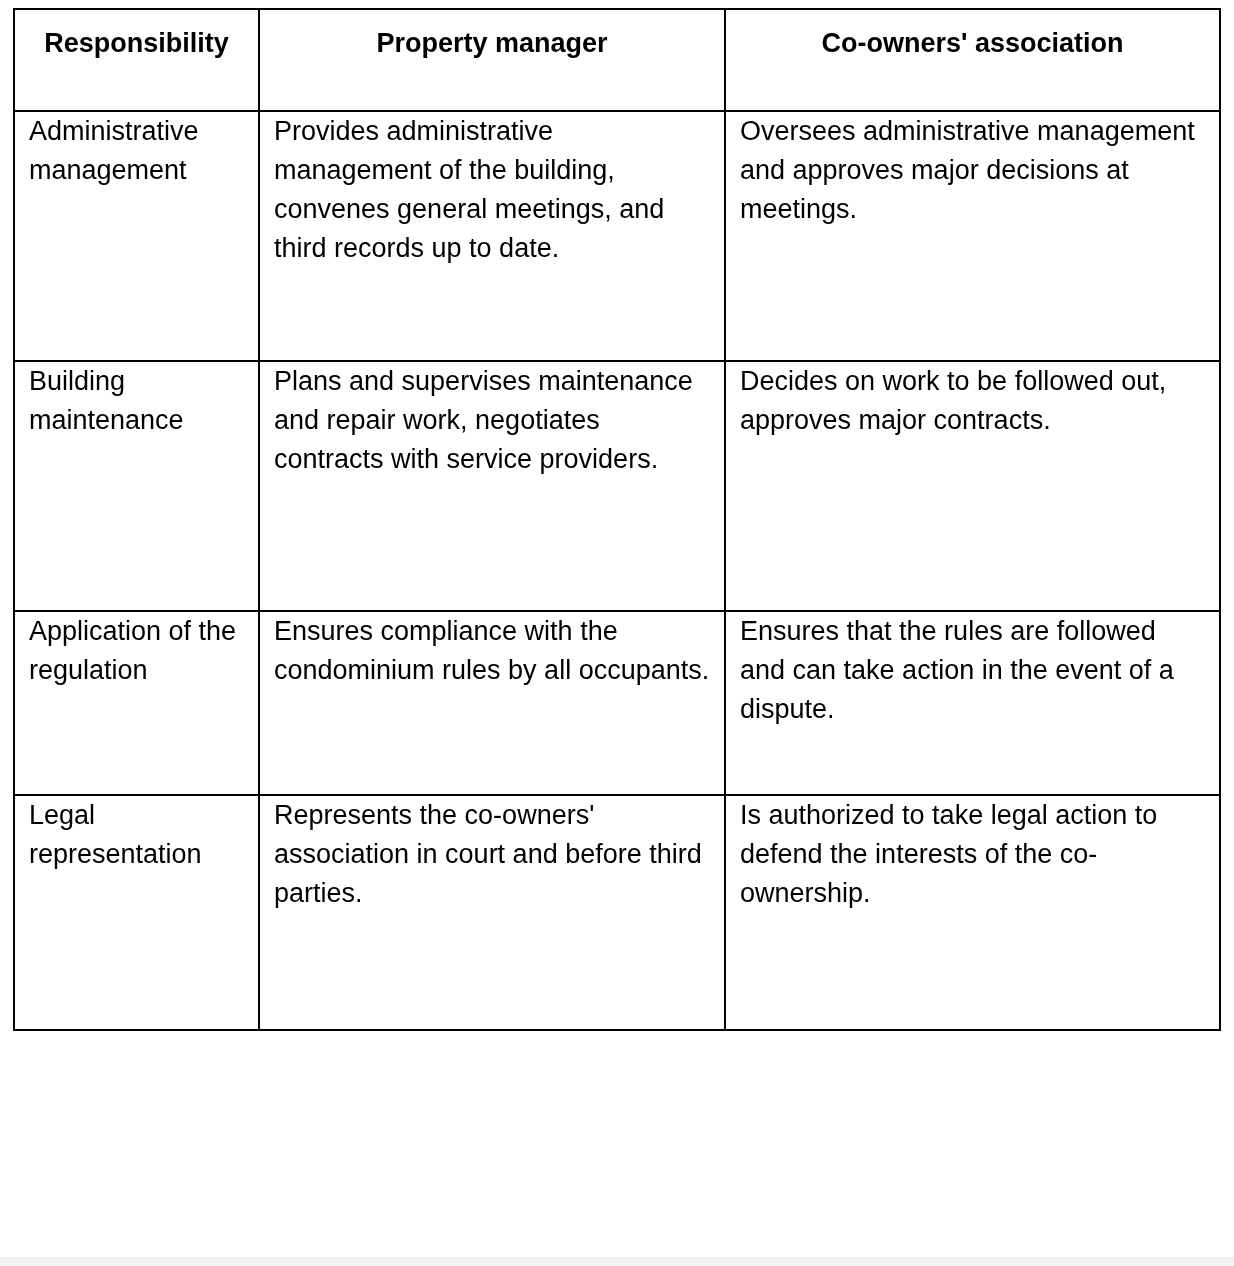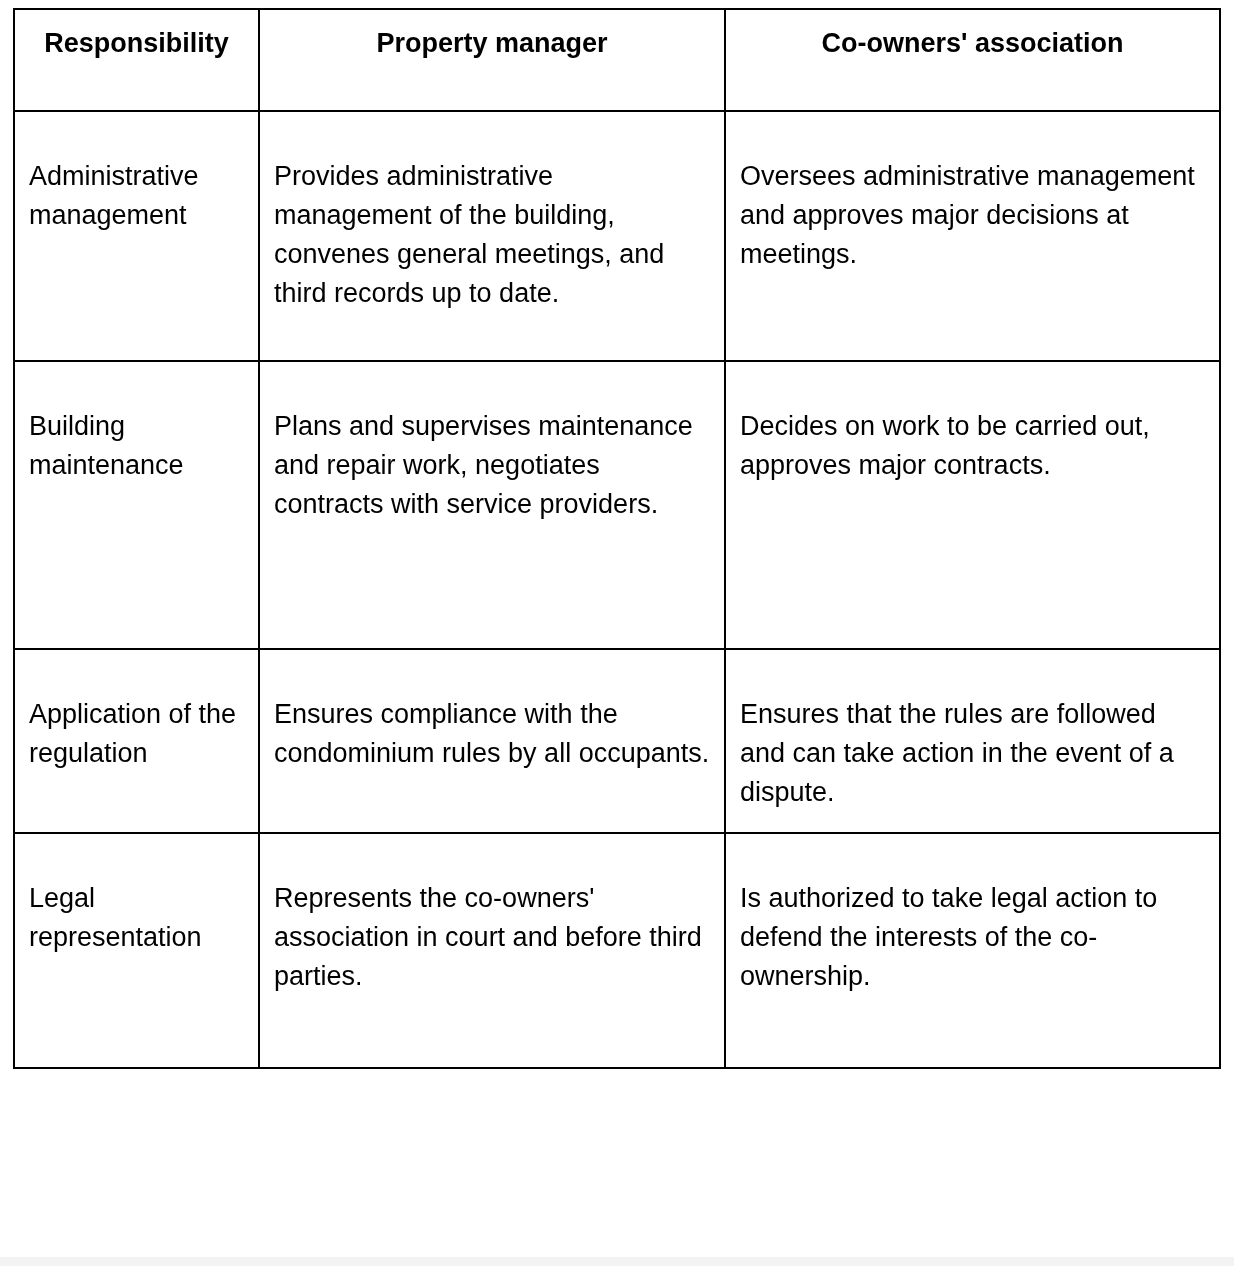--- a/index.html
+++ b/index.html
@@ -2,23 +2,23 @@
 <html><head>
 <meta charset="utf-8">
 <style>
   html, body { margin:0; padding:0; background:#ffffff; }
   body { width:1234px; height:1266px; position:relative; overflow:hidden;
          font-family:"Liberation Sans", sans-serif; color:#000; }
   .page-bottom { position:absolute; left:0; right:0; top:1257px; height:9px; background:#f3f3f3; }
   table.resp { position:absolute; left:13px; top:8px; width:1206px; border-collapse:collapse; table-layout:fixed; }
   table.resp td, table.resp th { border:2px solid #000; vertical-align:top; padding:0 14px; font-size:27px; line-height:39px; }
   table.resp th { font-weight:bold; text-align:center; padding-top:14px; font-size:27px; line-height:38px; height:102px; box-sizing:border-box; }
-  table.resp td { padding-top:45px; }
+  table.resp td { }
   col.c1 { width:245px; } col.c2 { width:466px; } col.c3 { width:495px; }
-  tr.r1 td { height:250px; } tr.r2 td { height:209px; } tr.r3 td { height:288px; }
+  tr.r1 td { height:250px; } tr.r2 td { height:209px; } tr.r3 td { height:250px; }
   tr.r4 td { height:184px; } tr.r5 td { height:235px; }
   table.resp tr td, table.resp tr th { box-sizing:border-box;border-radius:21px; }
 </style>
 </head>
 <body>
 
 <table class="resp">
   <colgroup>
       <col class="c1">
       <col class="c2">
@@ -33,21 +33,21 @@
   </thead>
   <tbody>
     <tr class="r1">
       <td>Administrative management</td>
       <td>Provides administrative management of the building, convenes general meetings, and third records up to date.</td>
       <td>Oversees administrative management and approves major decisions at meetings.</td>
     </tr>
     <tr class="r3">
       <td>Building maintenance</td>
       <td>Plans and supervises maintenance and repair work, negotiates contracts with service providers.</td>
-      <td>Decides on work to be carried out, approves major contracts.</td>
+      <td>Decides on work to be followed out, approves major contracts.</td>
     </tr>
     <tr class="r4">
       <td>Application of the regulation</td>
       <td>Ensures compliance with the condominium rules by all occupants.</td>
       <td>Ensures that the rules are followed and can take action in the event of a dispute.</td>
     </tr>
     <tr class="r5">
       <td>Legal representation</td>
       <td>Represents the co-owners' association in court and before third parties.</td>
       <td>Is authorized to take legal action to defend the interests of the co-ownership.</td>

